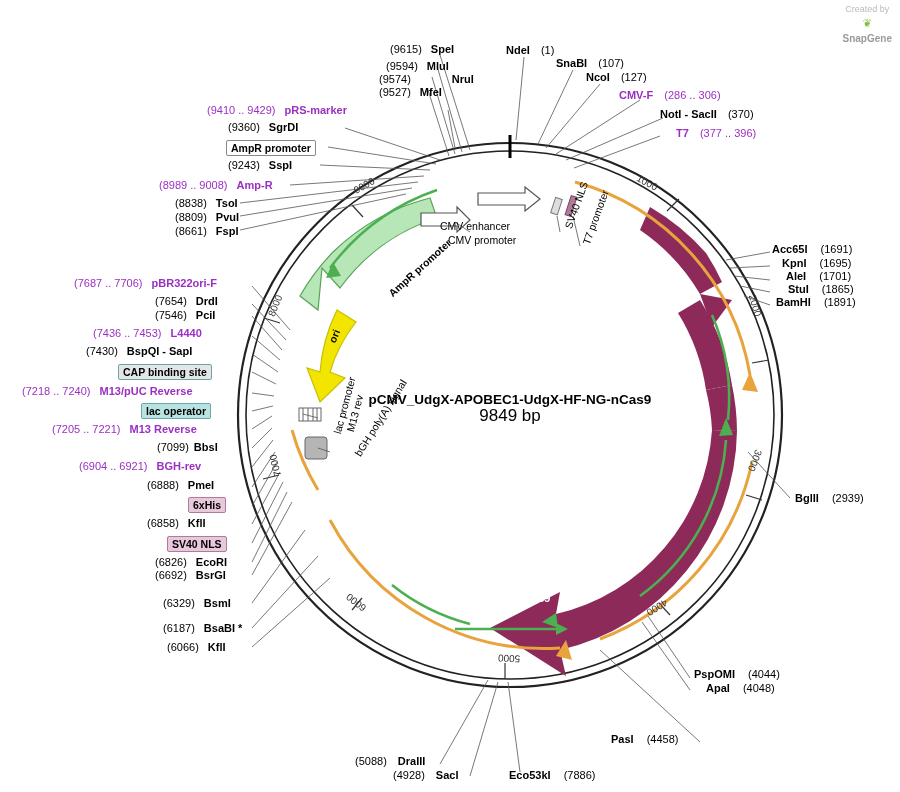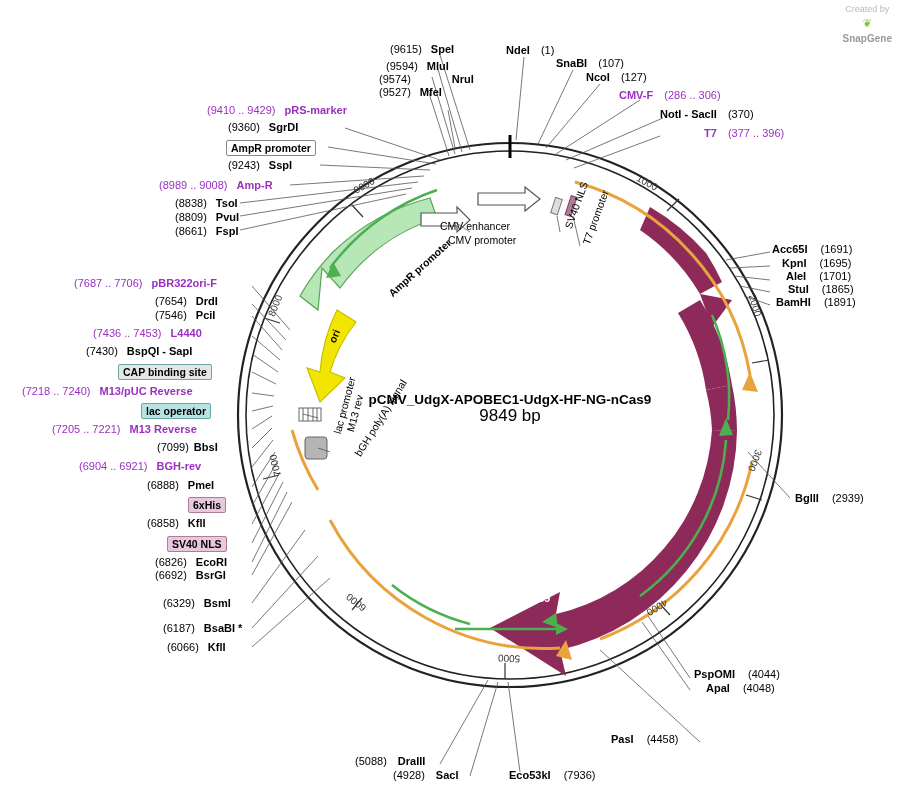--- a/index.html
+++ b/index.html
@@ -317,21 +317,21 @@
     <span class="pos" style="margin-left:8px;">(127)</span>
   </div>
   <div class="lbl purple" style="left:619px;top:89px;">
     <span style="font-weight:bold;">CMV-F</span>
     <span style="margin-left:8px;">(286 .. 306)</span>
   </div>
   <div class="lbl" style="left:660px;top:108px;">
     <span class="enz">NotI  -  SacII</span>
     <span class="pos" style="margin-left:8px;">(370)</span>
   </div>
-  <div class="lbl purple" style="left:704px;top:127px;">
+  <div class="lbl purple" style="left:676px;top:127px;">
     <span style="font-weight:bold;">T7</span>
     <span style="margin-left:8px;">(377 .. 396)</span>
   </div>
 
   <div class="lbl" style="left:772px;top:243px;">
     <span class="enz">Acc65I</span>
     <span class="pos" style="margin-left:10px;">(1691)</span>
   </div>
   <div class="lbl" style="left:782px;top:257px;">
     <span class="enz">KpnI</span>
@@ -361,21 +361,21 @@
     <span class="enz">ApaI</span>
     <span class="pos" style="margin-left:10px;">(4048)</span>
   </div>
   <div class="lbl" style="left:611px;top:733px;">
     <span class="enz">PasI</span>
     <span class="pos" style="margin-left:10px;">(4458)</span>
   </div>
 
   <div class="lbl" style="left:509px;top:769px;">
     <span class="enz">Eco53kI</span>
-    <span class="pos" style="margin-left:10px;">(7936)</span>
+    <span class="pos" style="margin-left:10px;">(7886)</span>
   </div>
   <div class="lbl" style="left:393px;top:769px;">
     <span class="pos">(4928)</span>
     <span class="enz" style="margin-left:8px;">SacI</span>
   </div>
   <div class="lbl" style="left:355px;top:755px;">
     <span class="pos">(5088)</span>
     <span class="enz" style="margin-left:8px;">DraIII</span>
   </div>
 

